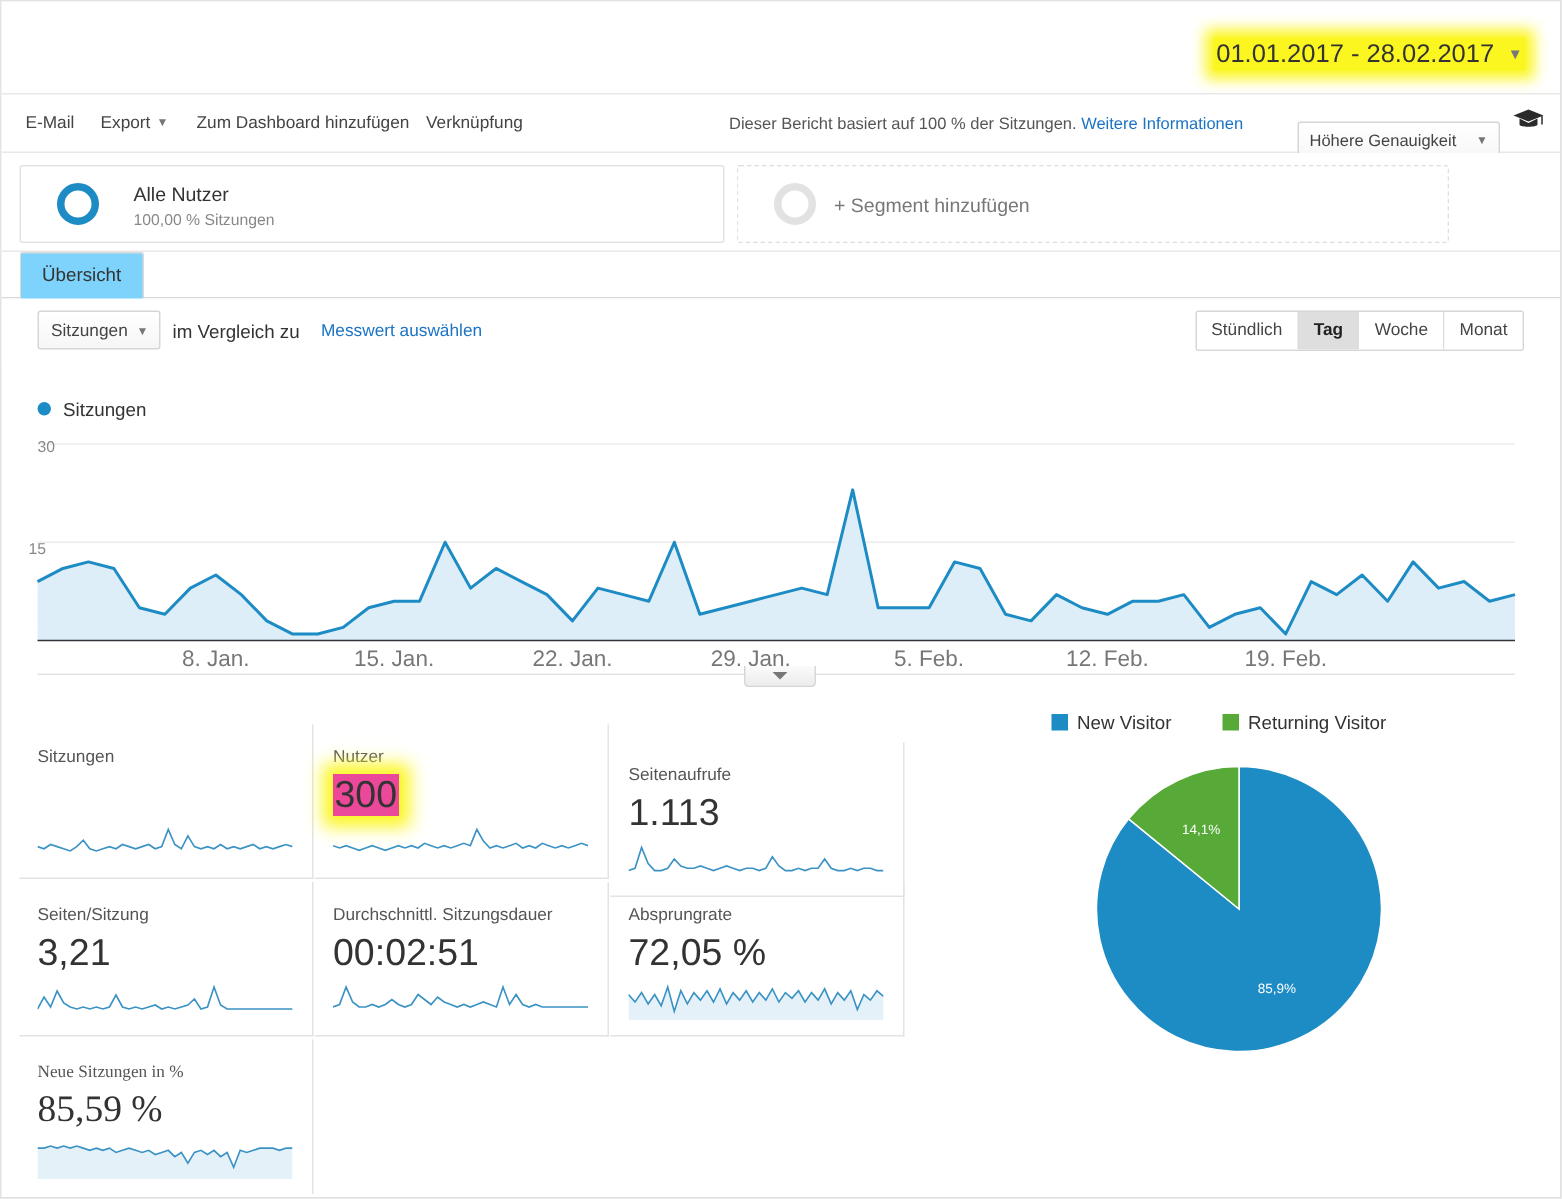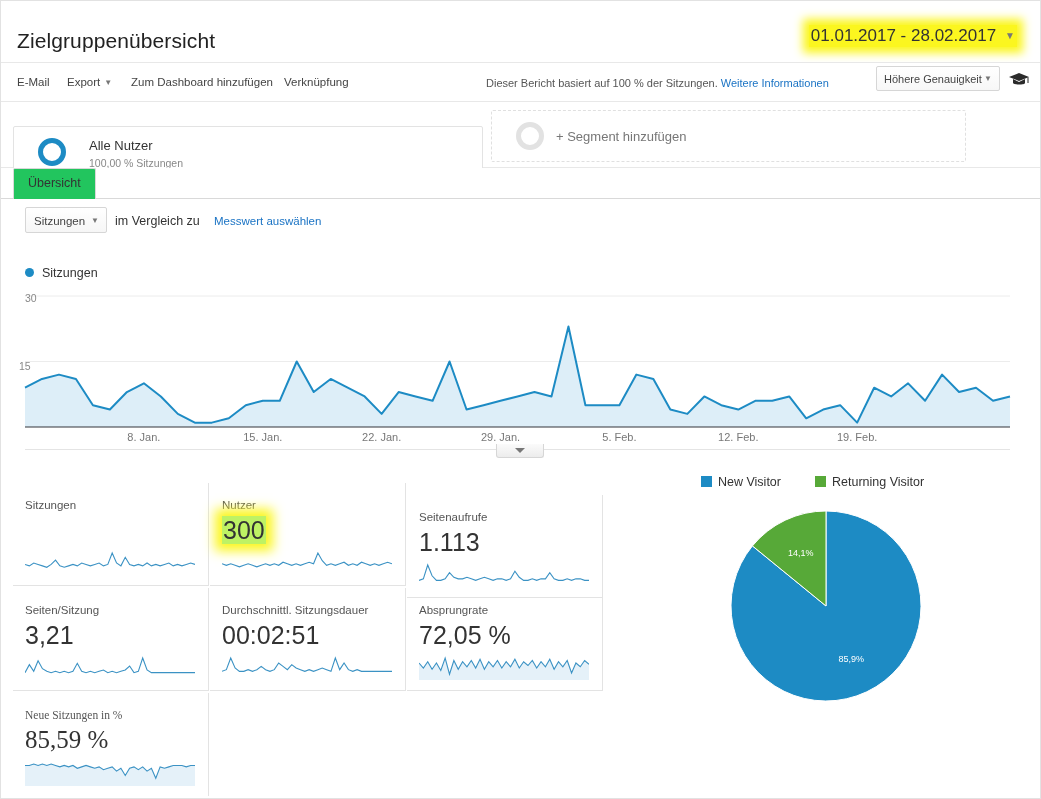--- a/index.html
+++ b/index.html
@@ -83,23 +83,23 @@
     color: #555;
     white-space: nowrap;
   }
   .tb-note a {
     color: #1a73c4;
     text-decoration: none;
     margin-left: 3px;
   }
   .accuracy-select {
     position: absolute;
-    top: 3px;
+    top: 18px;
     right: 40px;
-    width: 124px;
+    width: 135px;
     height: 25px;
     border: 1px solid #d6d6d6;
     background: linear-gradient(#fff, #f7f7f7);
     border-radius: 2px;
     font-size: 11px;
     color: #444;
     box-sizing: border-box;
     cursor: pointer;
     padding-left: 28px;
   }
@@ -133,21 +133,21 @@
   .segment {
     position: absolute;
     top: 8px;
     height: 52px;
     border: 1px solid #e3e3e3;
     border-radius: 2px;
     box-sizing: border-box;
     background: #fff;
     cursor: pointer;
   }
-  .segment.allusers { left: 12px; width: 470px; margin-top: 16px; }
+  .segment.allusers { left: 12px; width: 470px; }
   .segment.addseg {
     left: 490px;
     width: 475px;
     border-style: dashed;
     border-color: #e0e0e0;
   }
   .ring {
     position: absolute;
     left: 24px;
     top: 11px;
@@ -186,21 +186,21 @@
     background: #fff;
     border-bottom: 1px solid #d9d9d9;
   }
   .tab {
     position: absolute;
     left: 12px;
     top: 0;
     padding: 7px 14px 22px 14px;
     font-size: 12.5px;
     color: #333;
-    background: #22c55e;
+    background: #7dd3fc;
     border: 1px solid #d9d9d9;
     border-bottom: none;
     border-radius: 2px 2px 0 0;
     cursor: pointer;
   }
   
   .chart-controls {
     position: relative;
     height: 42px;
     background: #fff;
@@ -286,21 +286,21 @@
     height: 175px;
   }
   .axis-label {
     position: absolute;
     font-size: 10.5px;
     color: #888;
   }
   .xtick {
     position: absolute;
     top: 145px;
-    font-size: 11px;
+    font-size: 15px;
     color: #777;
     transform: translateX(-50%);
     white-space: nowrap;
   }
   .chart-footer-line {
     position: absolute;
     left: 24px;
     top: 163px;
     width: 985px;
     height: 1px;
@@ -350,21 +350,21 @@
     margin: 0 0 2px 0;
     display: inline-block;
   }
   .card-value {
     font-size: 25px;
     color: #333;
     font-weight: 300;
     line-height: 34px;
   }
   .card-value.hl {
-    background: #bef264;
+    background: #ec4899;
     box-shadow: 0 0 11px 7px #fbf61f;
     padding: 0 1px;
   }
   .spark {
     position: absolute;
     left: 12px;
     bottom: 10px;
     width: 170px;
     height: 26px;
   }
@@ -404,21 +404,20 @@
     fill: #ffffff;
     font-family: "Liberation Sans", sans-serif;
   }
 </style>
 </head>
 <body>
 
 <div class="page">
 
   <div class="title-row">
-    <div class="page-title">Zielgruppenübersicht</div>
     <div class="daterange">
       <span>01.01.2017 - 28.02.2017</span><span class="caret">▼</span>
     </div>
   </div>
 
   <div class="toolbar">
     <div class="tb-item" style="left:16px">
       <span>E-Mail</span>
     </div>
     <div class="tb-item" style="left:66px">
@@ -464,20 +463,26 @@
     </div>
   </div>
 
   <div class="chart-controls">
     <div class="metric-select">
       <span class="lbl">Sitzungen</span>
       <span class="car">▼</span>
     </div>
     <div class="compare-label">im Vergleich zu</div>
     <a class="compare-link" href="#">Messwert auswählen</a>
+    <div class="granularity">
+      <div class="gran-btn">Stündlich</div>
+      <div class="gran-btn active">Tag</div>
+      <div class="gran-btn">Woche</div>
+      <div class="gran-btn">Monat</div>
+    </div>
   </div>
 
   <div class="line-legend">
     <span class="dot"></span><span>Sitzungen</span>
   </div>
 
   <div class="main-chart-wrap">
     <div class="axis-label" id="ytick0" style="left:24px; top:6px;">30</div>
     <div class="axis-label" id="ytick1" style="left:18px; top:74px;text-align:right;">15</div>
     <svg id="line-svg" width="1041" height="175">

